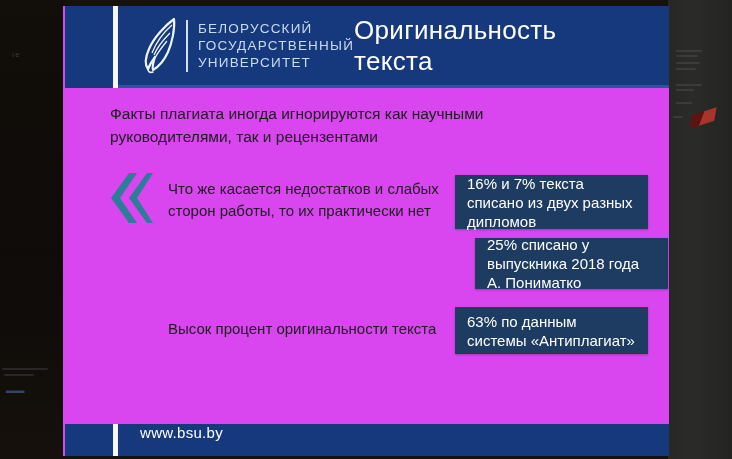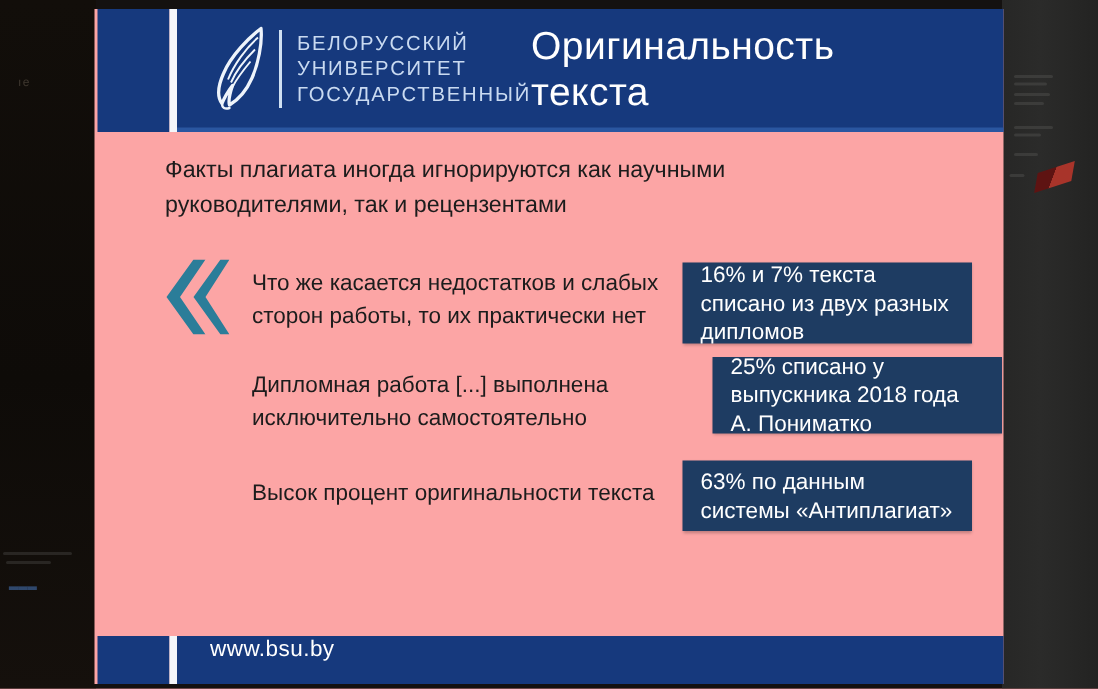--- a/index.html
+++ b/index.html
@@ -15,21 +15,21 @@
               background:linear-gradient(90deg,#272726 0%,#2b2b2a 40%,#232322 100%); }
   .artifact { position:absolute; }
   .faint-line { background:#4a4a48; opacity:.55; height:2px; border-radius:1px; }
   .faint-line.dark { background:#3c3a38; }
   .red-shape { width:26px; height:12px; background:linear-gradient(105deg,#5e1312 45%,#a8342a 46%);
                transform:rotate(-18deg) skewX(-28deg); }
   .left-glow { color:#4a4238; font-size:8px; letter-spacing:1px; opacity:.8; }
   .left-link { color:#35527e; font-size:8px; opacity:.85; }
 
   
-  .slide { position:absolute; left:63px; top:6px; width:606px; height:450px; background:#fca5a5; }
+  .slide { position:absolute; left:63px; top:6px; width:606px; height:450px; background:#d946ef; }
 
   
   .hdr { position:absolute; left:0; top:0; width:606px; height:82px; }
   .hdr-block { position:absolute; left:2px; top:0; width:48px; height:82px; background:#16397d; }
   .hdr-stripe { position:absolute; left:50px; top:0; width:5px; height:82px; background:#f4f6f9; }
   .hdr-main { position:absolute; left:55px; top:0; width:551px; height:82px; background:#16397d;
               border-bottom:3px solid #2a56a0; display:flex; align-items:center; }
   .logo { display:flex; align-items:center; margin-left:20px; }
   .logo svg { display:block; }
   .logo-sep { width:2px; height:52px; background:#cfe0f2; margin:0 10px 0 6px; }
@@ -92,43 +92,42 @@
           <span>
             <svg width="42" height="58" viewBox="0 0 42 58">
               <path d="M36 2 C28 8 16 20 11 32 C7 41 7 48 10 52 C12 47 14 44 17 40 C15 46 14 50 15 53 C20 50 26 44 30 35 C34 26 37 12 36 2 Z" fill="none" stroke="#eef4fb" stroke-width="2.2" stroke-linejoin="round"></path>
               <path d="M34 8 C26 15 18 26 14 36 M32 16 C25 23 19 31 16 38 M29 24 C24 30 20 35 17 41" fill="none" stroke="#eef4fb" stroke-width="1.3"></path>
               <path d="M10 52 C10 55 12 56 15 55" fill="none" stroke="#eef4fb" stroke-width="1.6" stroke-linecap="round"></path>
             </svg>
           </span>
           <div class="logo-sep"></div>
           <div class="logo-text">
             <div>БЕЛОРУССКИЙ</div>
+            <div>ГОСУДАРСТВЕННЫЙ</div>
             <div>УНИВЕРСИТЕТ</div>
-            <div>ГОСУДАРСТВЕННЫЙ</div>
           </div>
         </div>
         <div class="slide-title">Оригинальность текста</div>
       </div>
     </div>
 
     <div class="intro">Факты плагиата иногда игнорируются как научными руководителями, так и рецензентами</div>
 
     <div class="quote-mark">
       <svg width="44" height="50" viewBox="0 0 44 50">
         <polygon points="20,0 2,25 20,50 28,50 11,25 28,0" fill="#2b7d99"></polygon>
         <polygon points="38,0 20,25 38,50 44,50 28,25 44,0" fill="#2b7d99"></polygon>
       </svg>
     </div>
 
     <div class="row-quote q1">Что же касается недостатков и слабых сторон работы, то их практически нет</div>
     <div class="fact-box b1">
       <span>16% и 7% текста списано из двух разных дипломов</span>
     </div>
 
-    <div class="row-quote q2">Дипломная работа [...] выполнена исключительно самостоятельно</div>
     <div class="fact-box b2">
       <span>25% списано у выпускника 2018 года А. Пониматко</span>
     </div>
 
     <div class="row-quote q3">Высок процент оригинальности текста</div>
     <div class="fact-box b3">
       <span>63% по данным системы «Антиплагиат»</span>
     </div>
 
     <div class="ftr">

